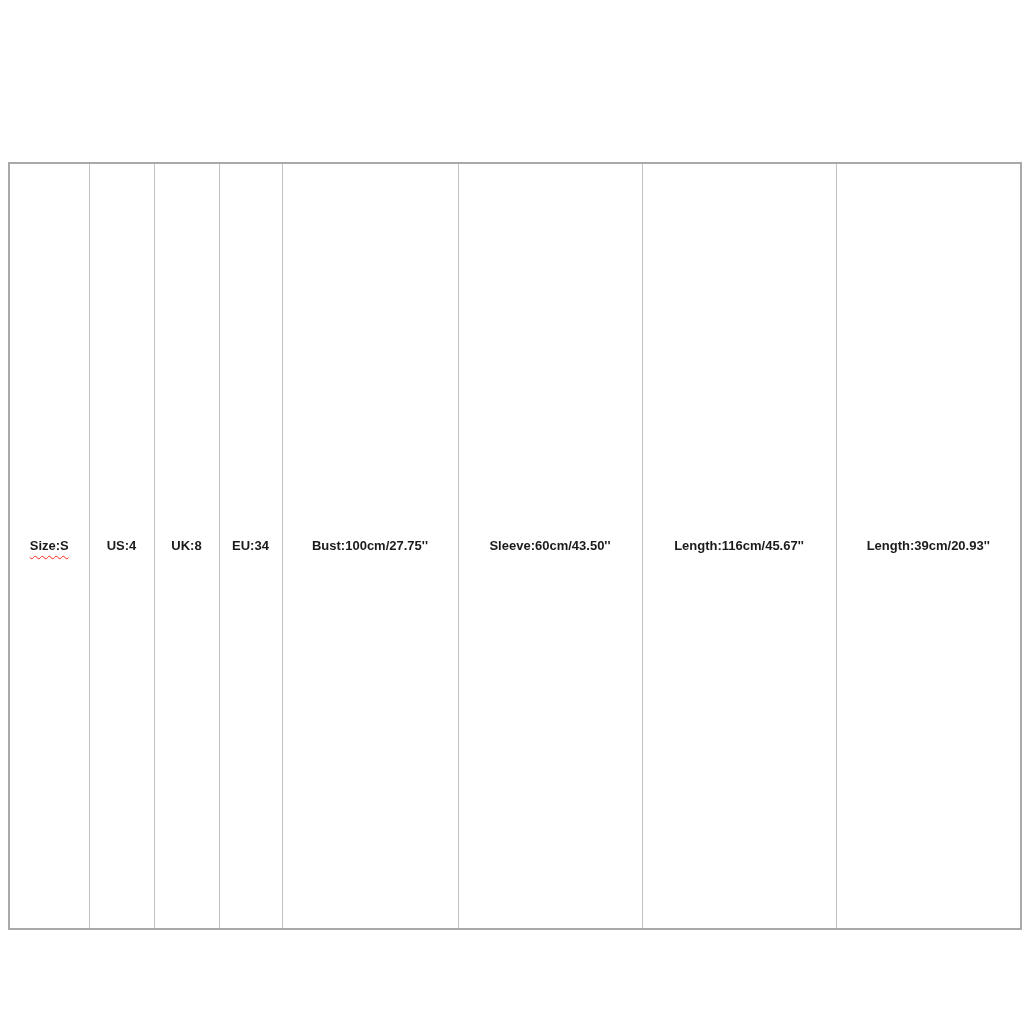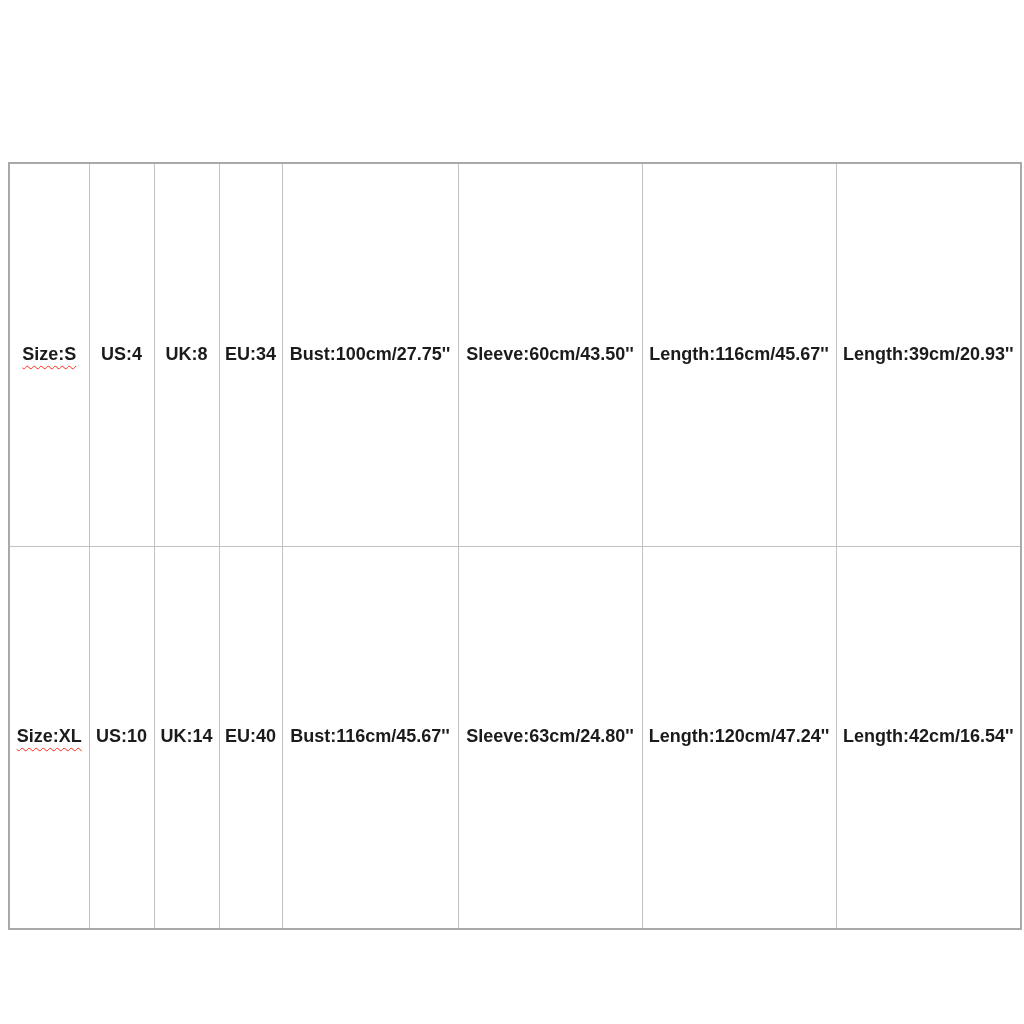--- a/index.html
+++ b/index.html
@@ -27,21 +27,21 @@
     background: #ffffff;
   }
   table.size-table tr {
     height: 192px;
   }
   table.size-table td {
     border: 1px solid #c2c2c2;
     text-align: center;
     vertical-align: middle;
     font-weight: bold;
-    font-size: 18px;
+    font-size: 13px;
     line-height: 1.2;
     color: #1b1b1b;
     padding: 0 2px;
     white-space: nowrap;
     overflow: hidden;
   }
   .misspell {
     text-decoration-line: underline;
     text-decoration-style: wavy;
     text-decoration-color: #ff2a1a;
@@ -68,25 +68,15 @@
       <tr>
         <td><span class="misspell">Size:S</span></td>
         <td>US:4</td>
         <td>UK:8</td>
         <td>EU:34</td>
         <td>Bust:100cm/27.75''</td>
         <td>Sleeve:60cm/43.50''</td>
         <td>Length:116cm/45.67''</td>
         <td>Length:39cm/20.93''</td>
       </tr>
-      <tr>
-        <td><span class="misspell">Size:XL</span></td>
-        <td>US:10</td>
-        <td>UK:14</td>
-        <td>EU:40</td>
-        <td>Bust:116cm/45.67''</td>
-        <td>Sleeve:63cm/24.80''</td>
-        <td>Length:120cm/47.24''</td>
-        <td>Length:42cm/16.54''</td>
-      </tr>
     </tbody>
   </table>
 </div>
 
 </body></html>

